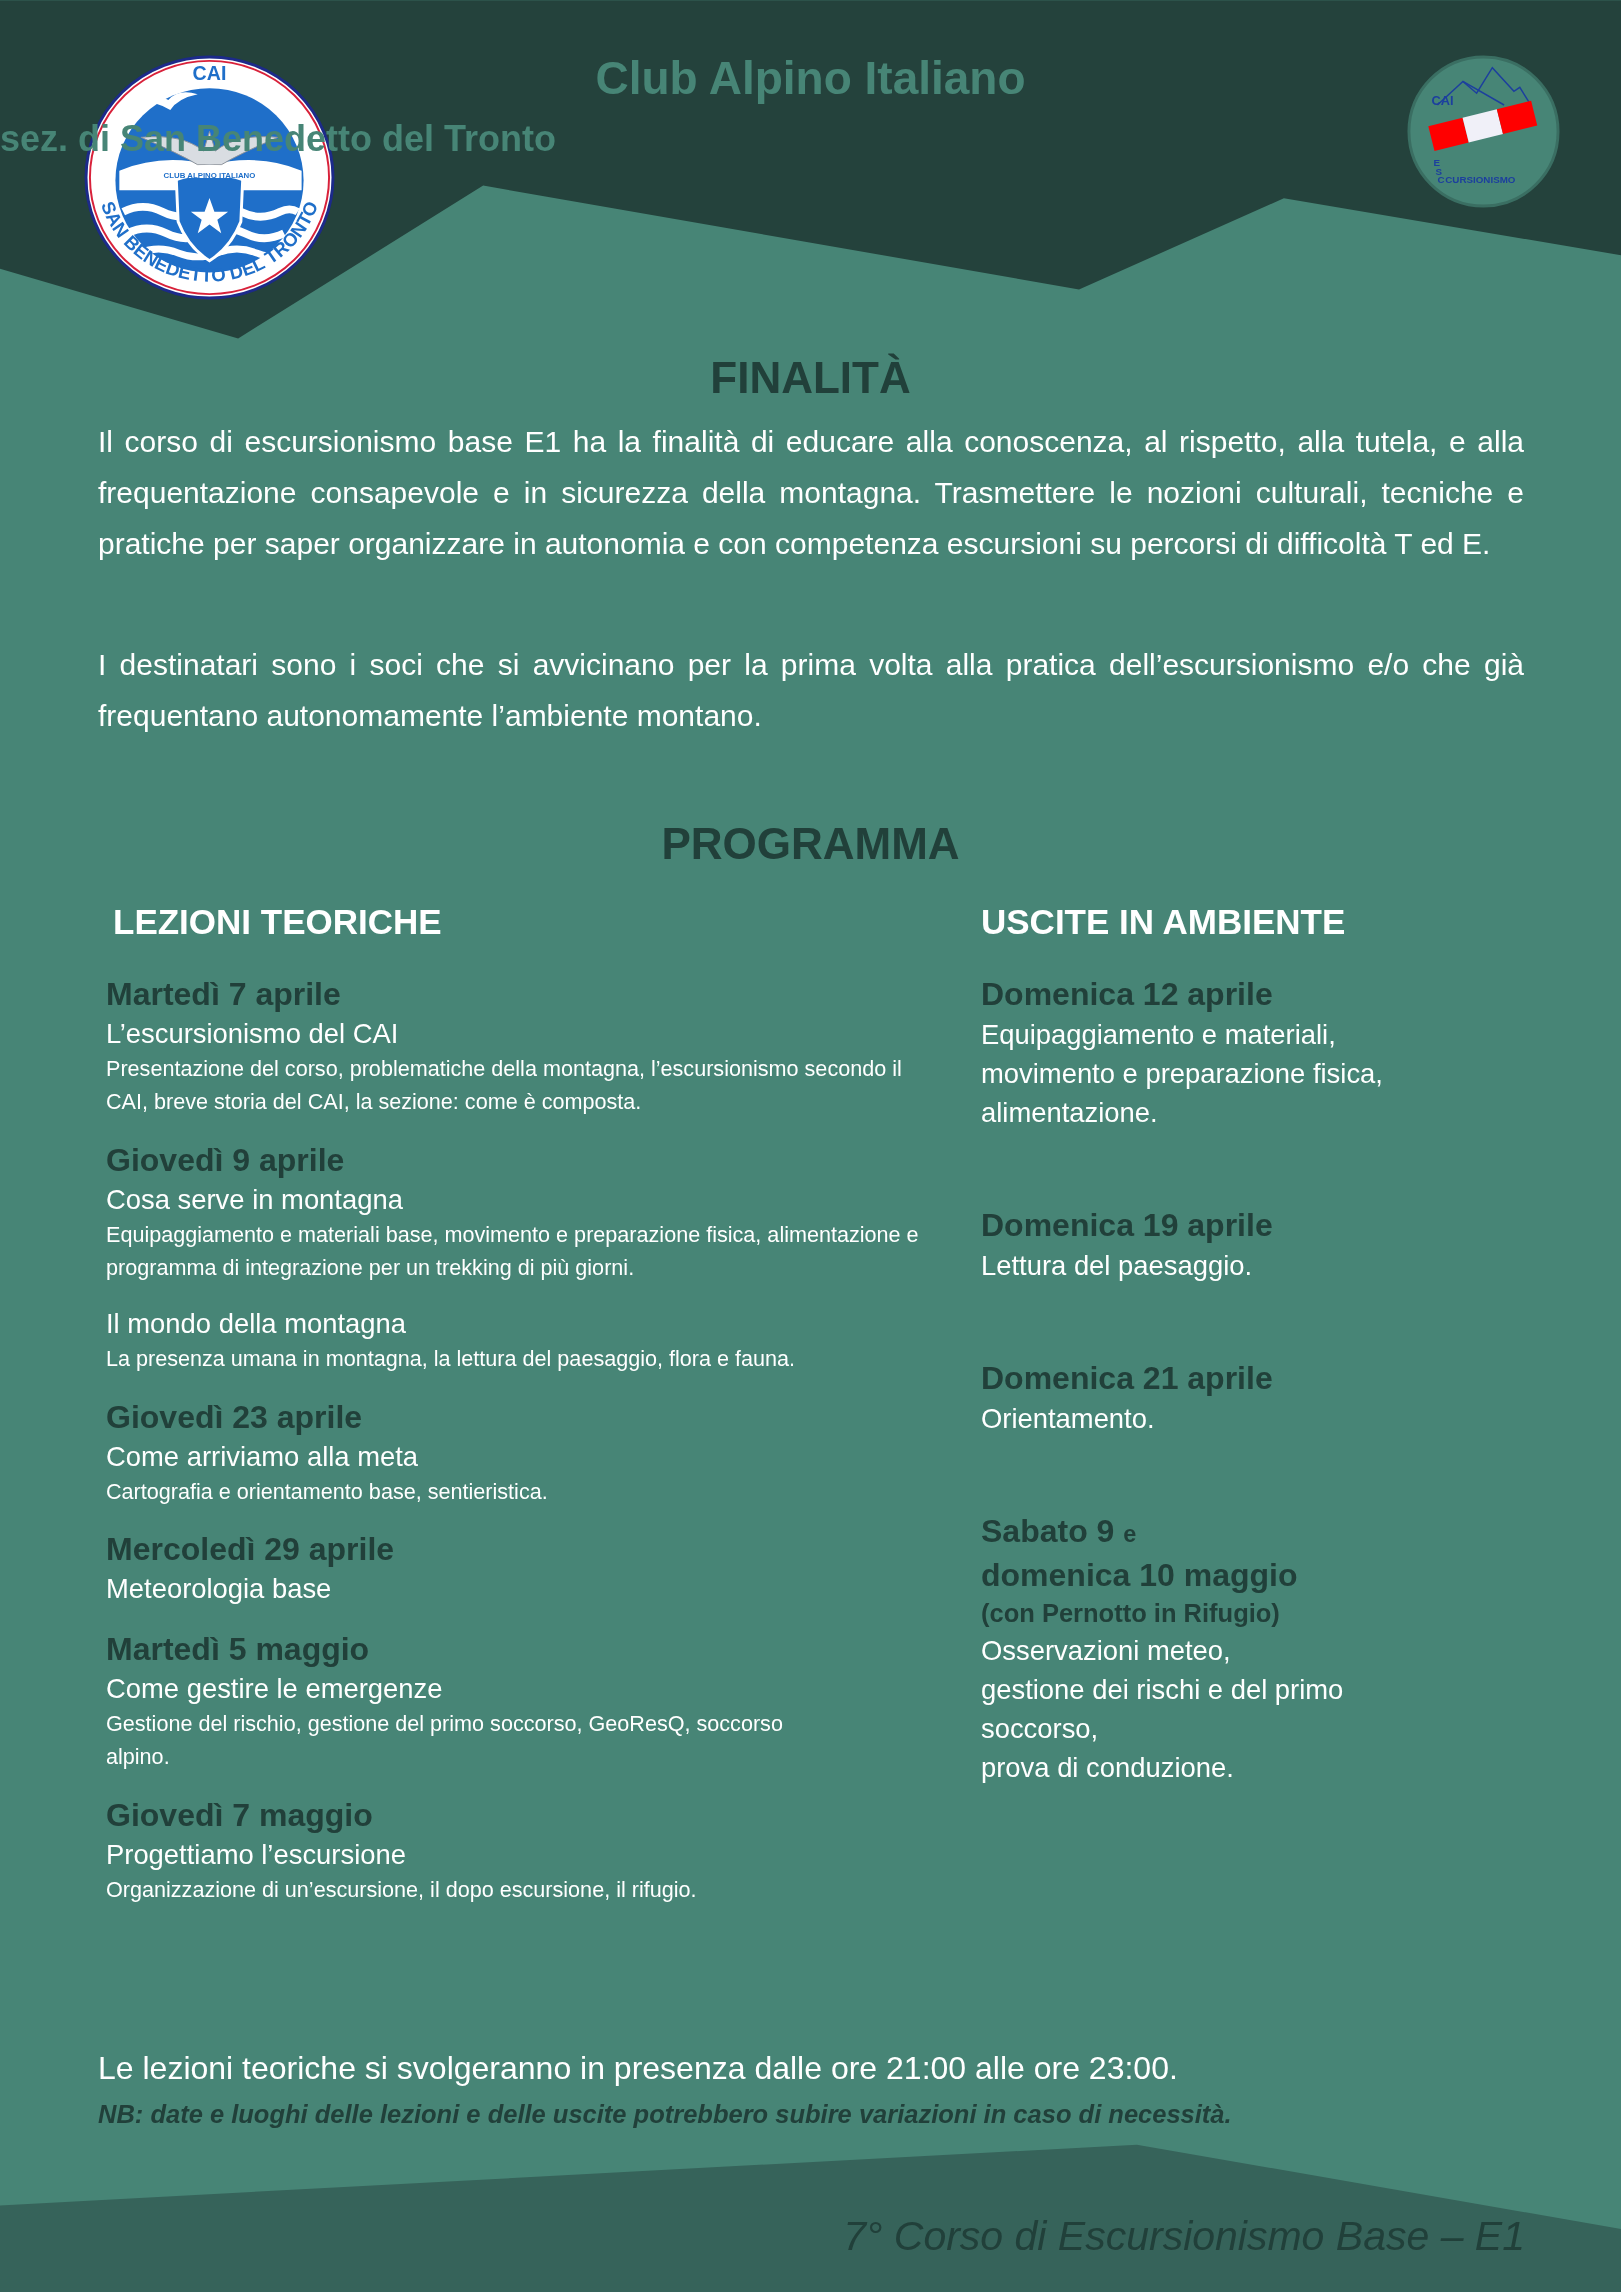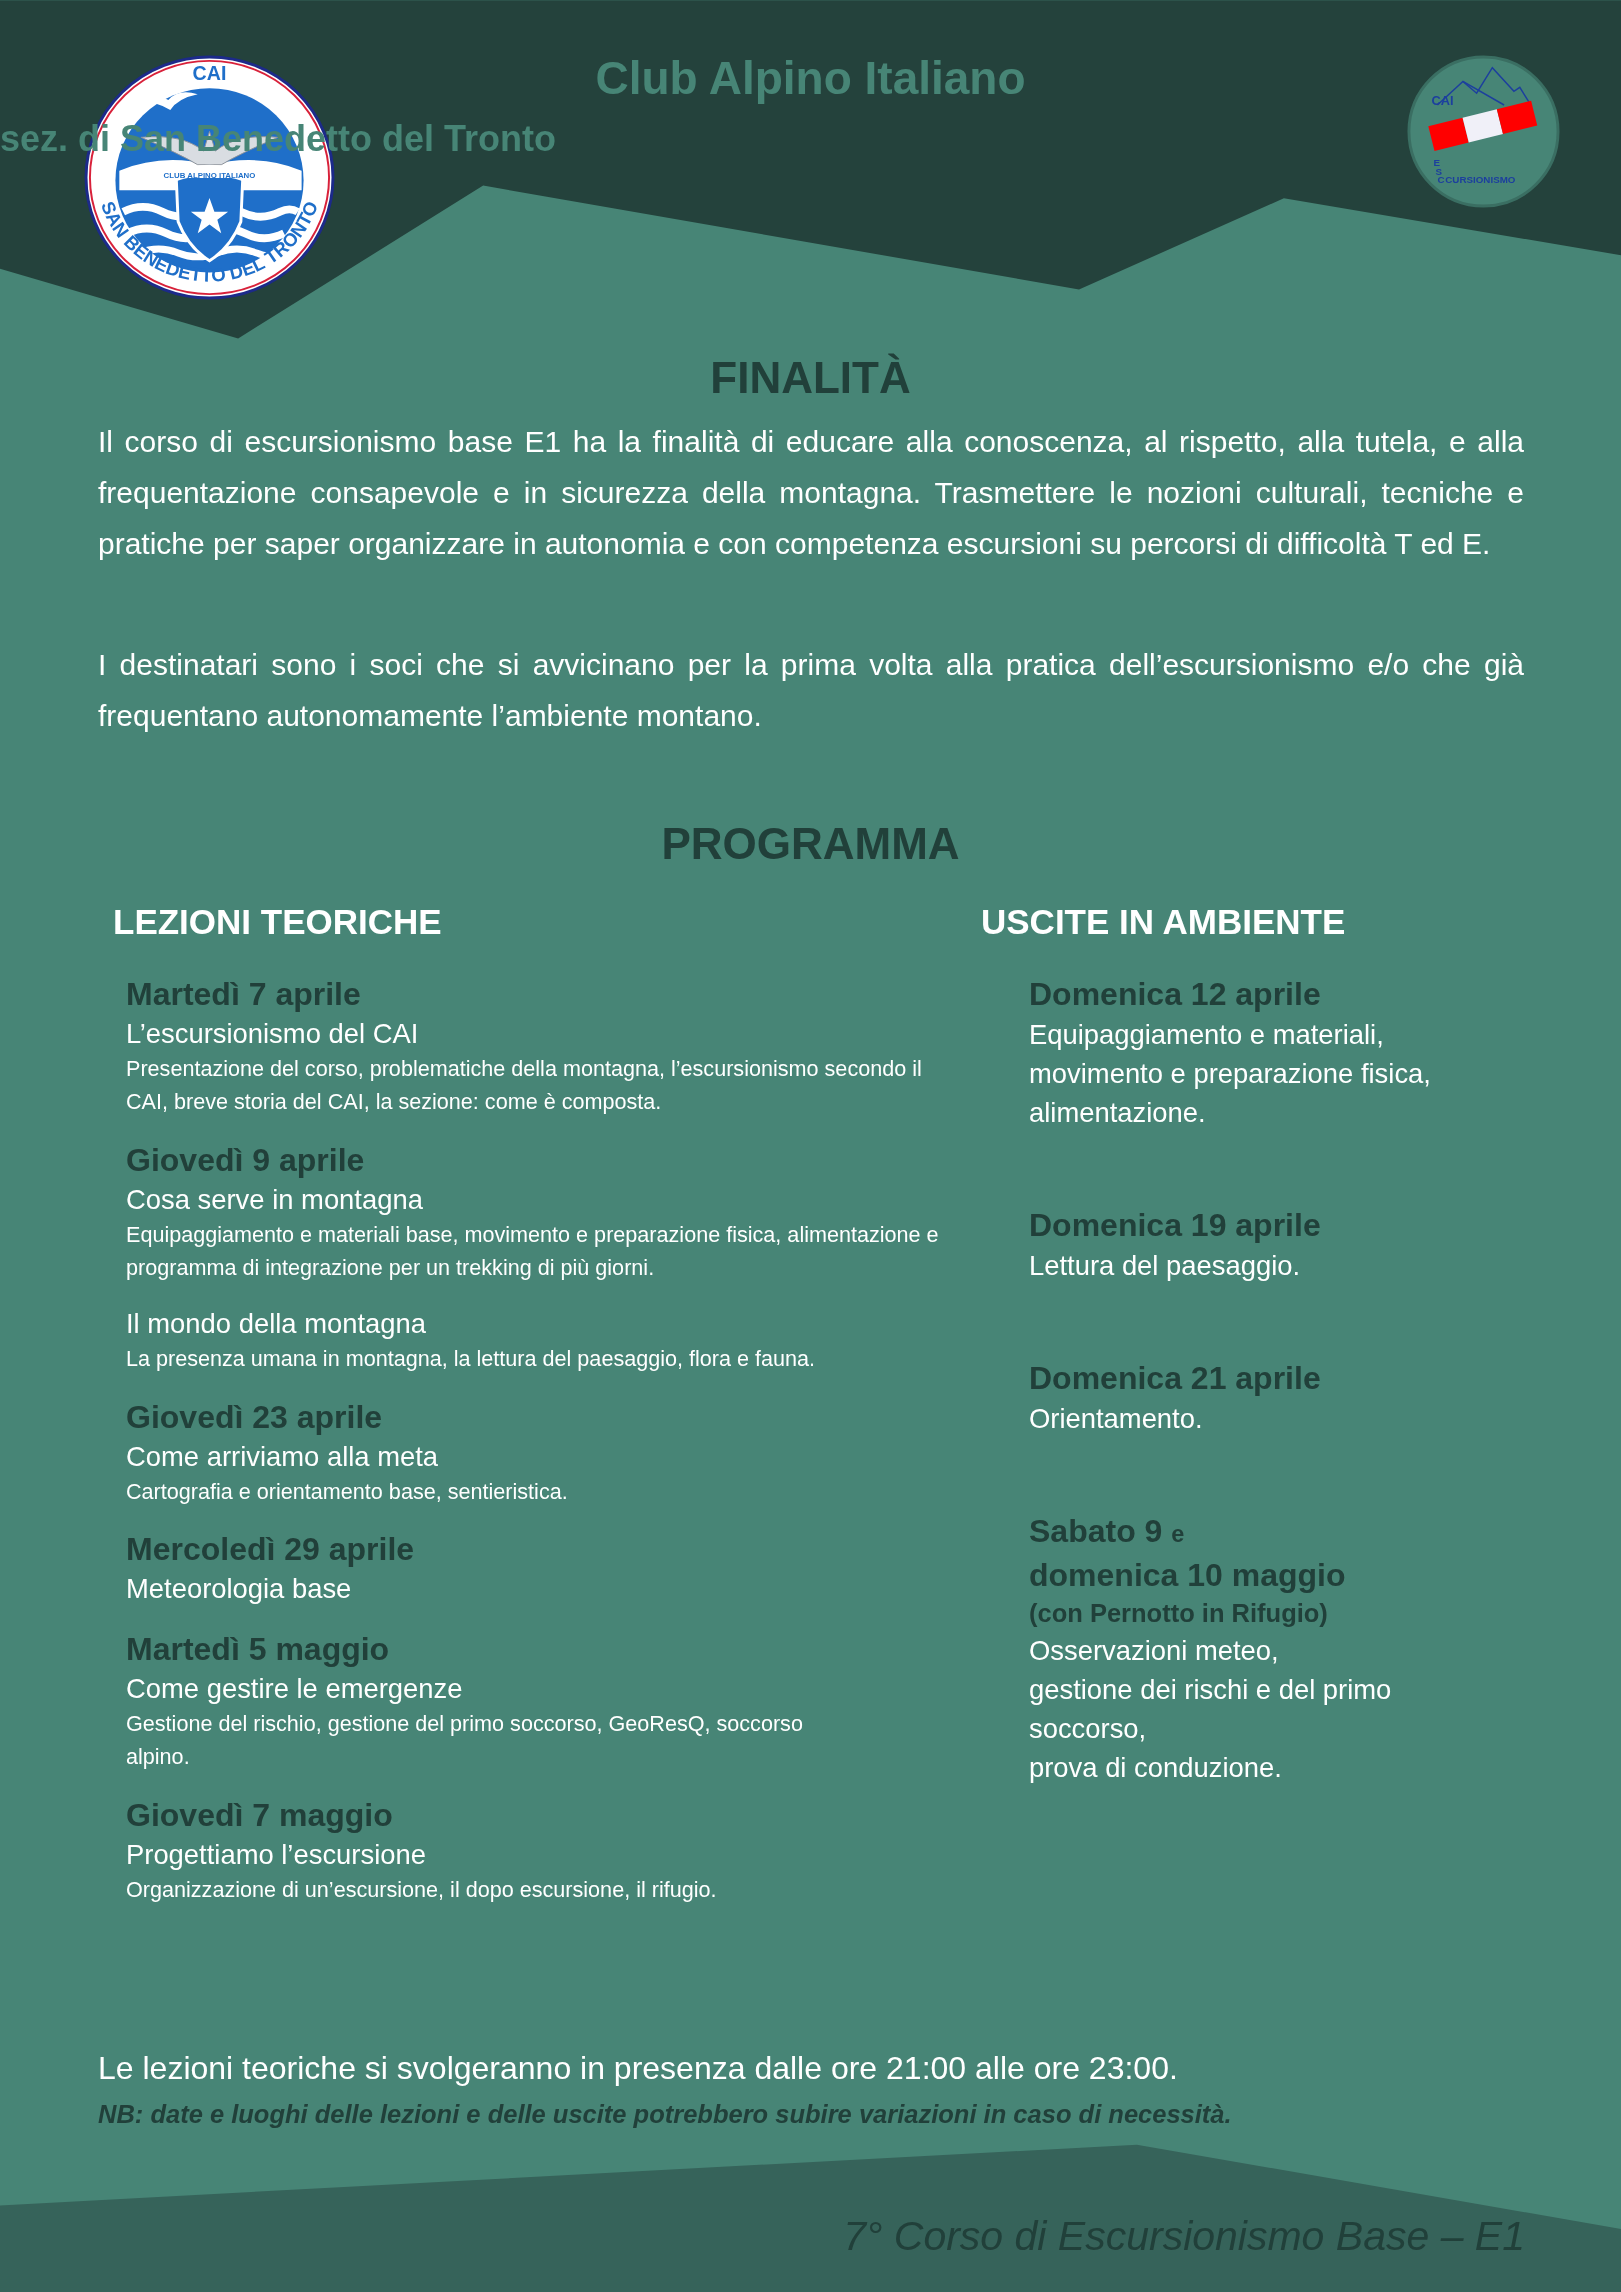--- a/index.html
+++ b/index.html
@@ -37,27 +37,27 @@
       text-align: justify; color: #ffffff;
     }
     .para1 { top: 416px; }
     .para2 { top: 639px; }
 
     
     .col-title { font-size: 35px; font-weight: bold; color: #ffffff; }
     .lez-title { left: 113px; top: 902px; }
     .usc-title { left: 981px; top: 902px; }
 
-    .lezioni { left: 126px; top: 974px; width: 843px; }
+    .lezioni { left: 106px; top: 974px; width: 843px; }
     .lez-item { margin-bottom: 21.6px; }
     .lez-date { font-size: 32px; font-weight: bold; color: #21403a; line-height: 41px; }
     .lez-topic { font-size: 27.4px; color: #ffffff; line-height: 37px; }
     .lez-desc { font-size: 21.6px; color: #ffffff; line-height: 33px; }
 
-    .uscite { left: 981px; top: 974px; width: 549px; margin-left: 48px; }
+    .uscite { left: 981px; top: 974px; width: 549px; }
     .usc-item { margin-bottom: 0; }
     .usc-date { font-size: 32px; font-weight: bold; color: #21403a; line-height: 41px; }
     .usc-small { font-size: 23.5px; }
     .usc-note { font-size: 25.5px; font-weight: bold; color: #21403a; line-height: 35px; }
     .usc-desc { font-size: 27.4px; color: #ffffff; line-height: 39px; }
 
     .footer-note {
       left: 98px; top: 2050px; font-size: 32px; color: #ffffff;
     }
     .footer-nb {

